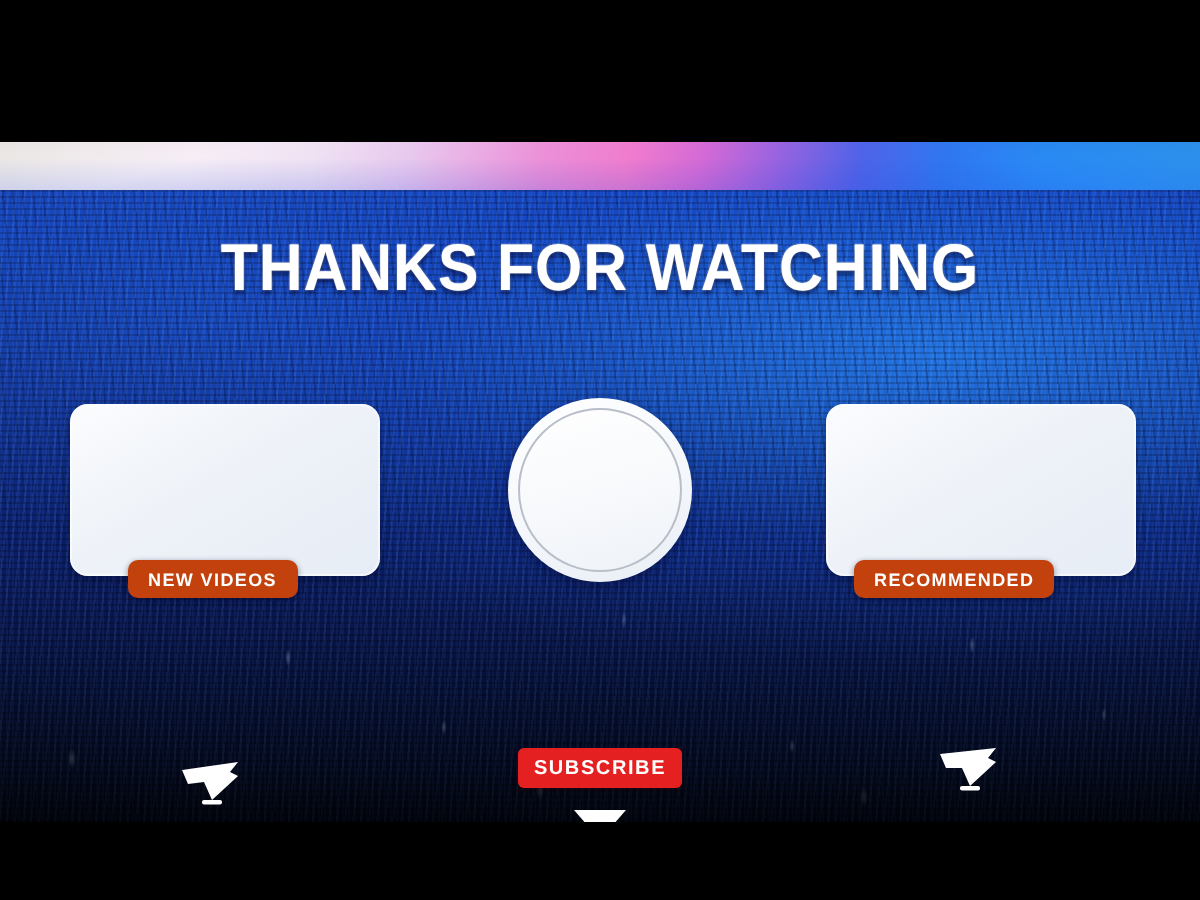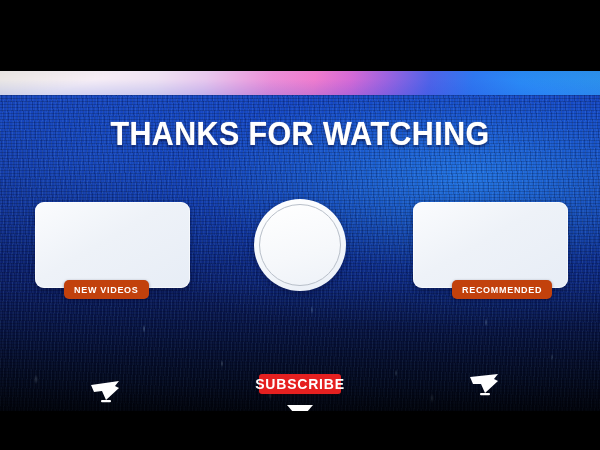--- a/index.html
+++ b/index.html
@@ -106,39 +106,39 @@
 
   .badge{
     position:absolute;height:19px;border-radius:5px;
     background:#c2410c;
     color:#ffffff;font-size:9px;font-weight:bold;letter-spacing:.7px;
     display:flex;align-items:center;justify-content:center;
     box-shadow:0 1px 3px rgba(0,0,40,.45);
     padding:0 10px;white-space:nowrap;
   }
   #badge-left{left:64px;top:209px;}
-  #badge-right{left:452px;top:209px;}
+  #badge-right{left:427px;top:209px;}
 
   
   #avatar-wrap{
     position:absolute;left:254px;top:128px;width:92px;height:92px;border-radius:50%;
     background:linear-gradient(160deg,#ffffff 0%,#f4f7fb 55%,#e9eef6 100%);
     box-shadow:0 2px 7px rgba(0,0,40,.40);
     display:flex;align-items:center;justify-content:center;
   }
   #avatar-ring{
     width:80px;height:80px;border-radius:50%;
     border:1px solid #b8bfc9;
     background:linear-gradient(165deg,#ffffff 0%,#f6f8fb 60%,#eef2f8 100%);
   }
 
   #subscribe{
     position:absolute;left:259px;top:303px;width:82px;height:20px;border-radius:3px;
     background:#e52020;color:#ffffff;
-    font-size:14px;font-weight:bold;letter-spacing:.8px;
+    font-size:10px;font-weight:bold;letter-spacing:.8px;
     display:flex;align-items:center;justify-content:center;
     box-shadow:0 1px 3px rgba(40,0,0,.45);
   }
 
   .cursor{position:absolute;width:34px;height:26px;}
   #cursor-left{left:88px;top:307px;}
   #cursor-right{left:468px;top:300px;}
 
   #arrow-down{position:absolute;left:280px;top:332px;width:40px;height:34px;}
 </style>

